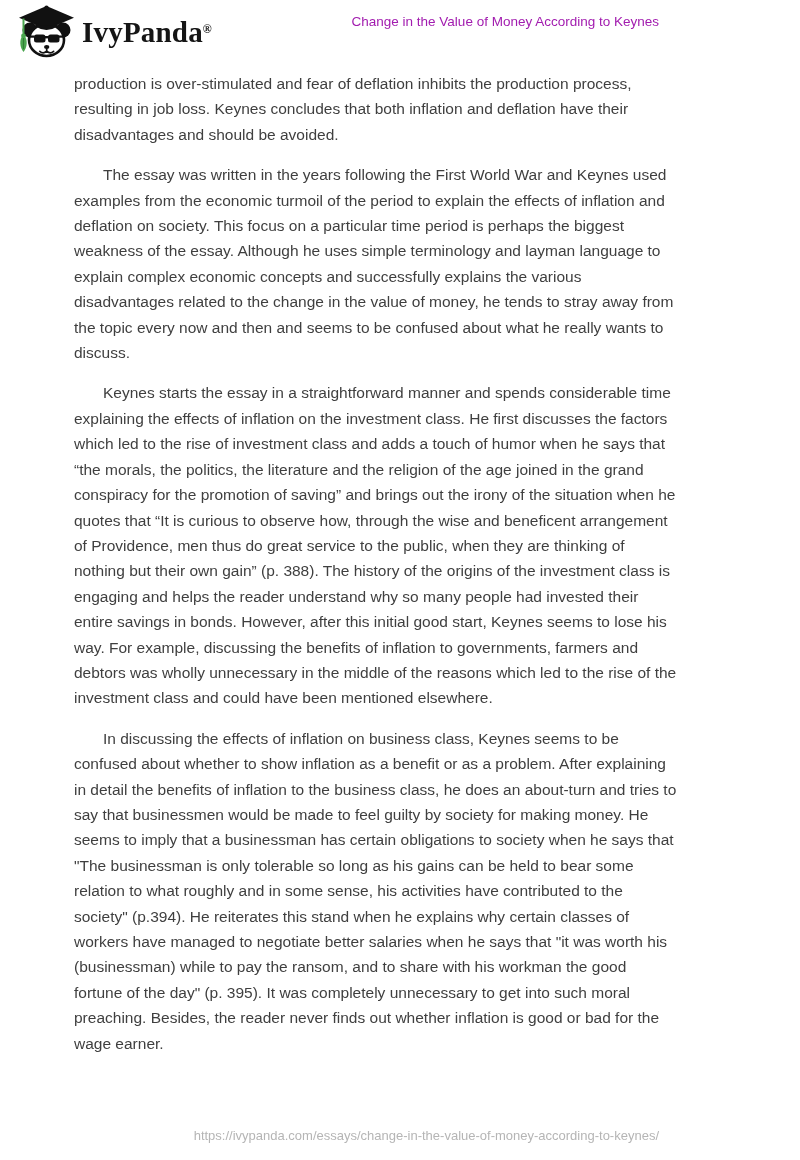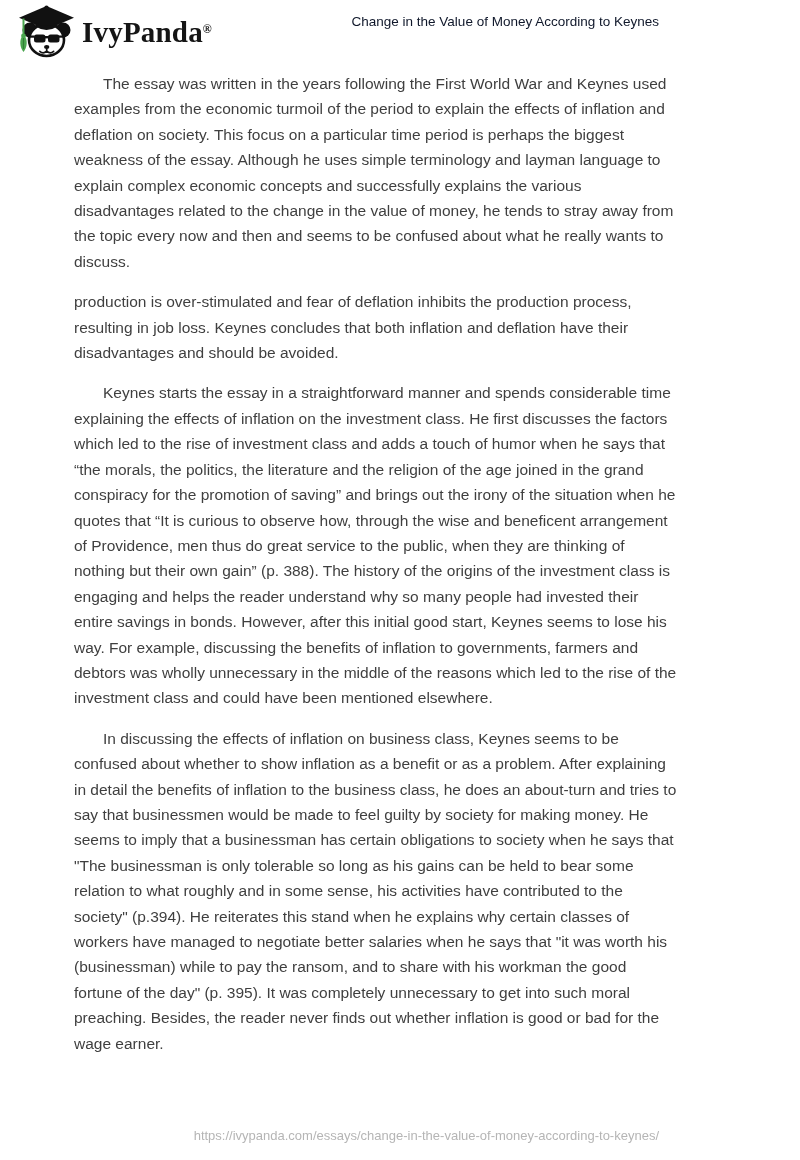--- a/index.html
+++ b/index.html
@@ -35,21 +35,21 @@
     color: #151515;
     vertical-align: super;
     position: relative;
     top: -3px;
   }
   .doc-title {
     position: absolute;
     top: 14px;
     right: 33px;
     font-size: 13.5px;
-    color: #0f172a;
+    color: #a21caf;
   }
   
   .content {
     position: absolute;
     left: 74px;
     top: 71px;
     width: 676px;
     font-size: 15.5px;
     line-height: 25.4px;
     color: #3f3f3f;
@@ -100,31 +100,31 @@
         <path d="M10.5 30 C5.5 34 7 43 10.5 47 C14 43 15.5 34 10.5 30 Z" fill="#4aa54e"></path>
         <path d="M10.5 33 L10.5 44" stroke="#2f7d33" stroke-width="1.1"></path>
       </svg>
       <span class="brand-text">IvyPanda</span>
         <span class="reg">®</span>
     </div>
     <div class="doc-title">Change in the Value of Money According to Keynes</div>
   </header>
 
   <main class="content">
+    <p class="para">production is over-stimulated and fear of deflation inhibits the production process,
+resulting in job loss. Keynes concludes that both inflation and deflation have their
+disadvantages and should be avoided.</p>
     <p class="para indent">The essay was written in the years following the First World War and Keynes used
 examples from the economic turmoil of the period to explain the effects of inflation and
 deflation on society. This focus on a particular time period is perhaps the biggest
 weakness of the essay. Although he uses simple terminology and layman language to
 explain complex economic concepts and successfully explains the various
 disadvantages related to the change in the value of money, he tends to stray away from
 the topic every now and then and seems to be confused about what he really wants to
 discuss.</p>
-    <p class="para">production is over-stimulated and fear of deflation inhibits the production process,
-resulting in job loss. Keynes concludes that both inflation and deflation have their
-disadvantages and should be avoided.</p>
     <p class="para indent">Keynes starts the essay in a straightforward manner and spends considerable time
 explaining the effects of inflation on the investment class. He first discusses the factors
 which led to the rise of investment class and adds a touch of humor when he says that
 “the morals, the politics, the literature and the religion of the age joined in the grand
 conspiracy for the promotion of saving” and brings out the irony of the situation when he
 quotes that “It is curious to observe how, through the wise and beneficent arrangement
 of Providence, men thus do great service to the public, when they are thinking of
 nothing but their own gain” (p. 388). The history of the origins of the investment class is
 engaging and helps the reader understand why so many people had invested their
 entire savings in bonds. However, after this initial good start, Keynes seems to lose his

